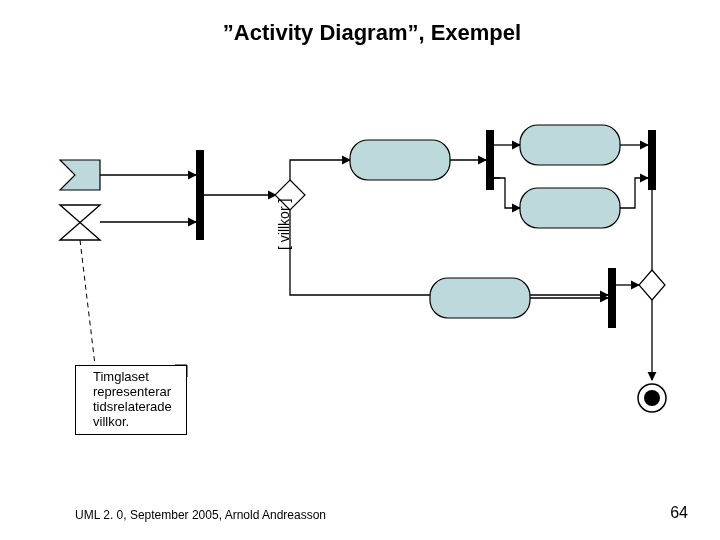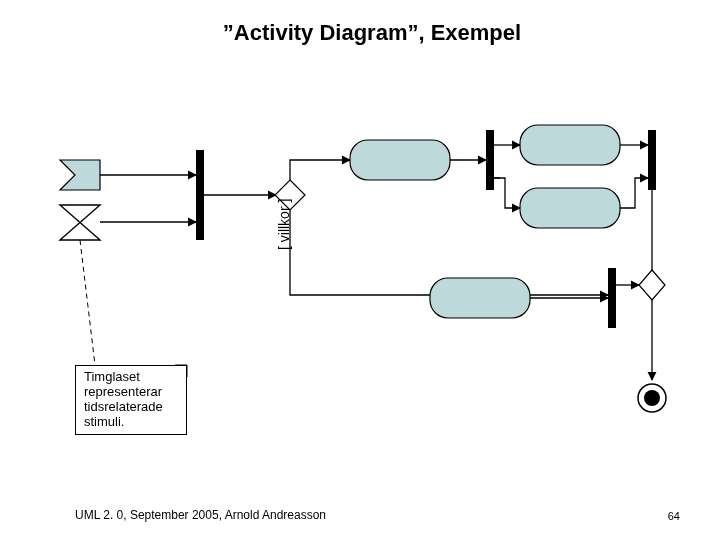--- a/index.html
+++ b/index.html
@@ -34,40 +34,40 @@
   }
   .footer-left {
     position: absolute;
     bottom: 18px;
     left: 75px;
     font-size: 12px;
   }
   .footer-right {
     position: absolute;
     bottom: 18px;
-    right: 40px;
-    font-size: 11px;
+    right: 32px;
+    font-size: 16px;
   }
   .diagram {
     position: absolute;
     left: 0;
     top: 0;
     width: 720px;
     height: 540px;
   }
   .note-box {
     position: absolute;
     left: 75px;
     top: 365px;
     width: 112px;
     height: 70px;
     border: 1px solid #000;
     background: #fff;
     font-size: 13px;
-    padding: 4px 6px 4px 8px;
+    padding: 4px 6px 4px 17px;
     box-sizing: border-box;
     line-height: 1.15;
   }
   
   .vlabel {
     position: absolute;
     left: 276px;
     top: 250px;
     transform: rotate(-90deg);
     transform-origin: left top;
@@ -154,18 +154,18 @@
       <path d="M175 365 L187 377" fill="none" stroke="#000" stroke-width="1"></path>
     </g>
   </svg>
 
   <div class="vlabel">[ villkor ]</div>
 
   <div class="note-box">
     <div>Timglaset</div>
     <div>representerar</div>
     <div>tidsrelaterade</div>
-    <div>stimuli.</div>
+    <div>villkor.</div>
   </div>
 
   <div class="footer-left">UML 2. 0, September 2005, Arnold Andreasson</div>
   <div class="footer-right">64</div>
 </div>
 
 </body></html>

